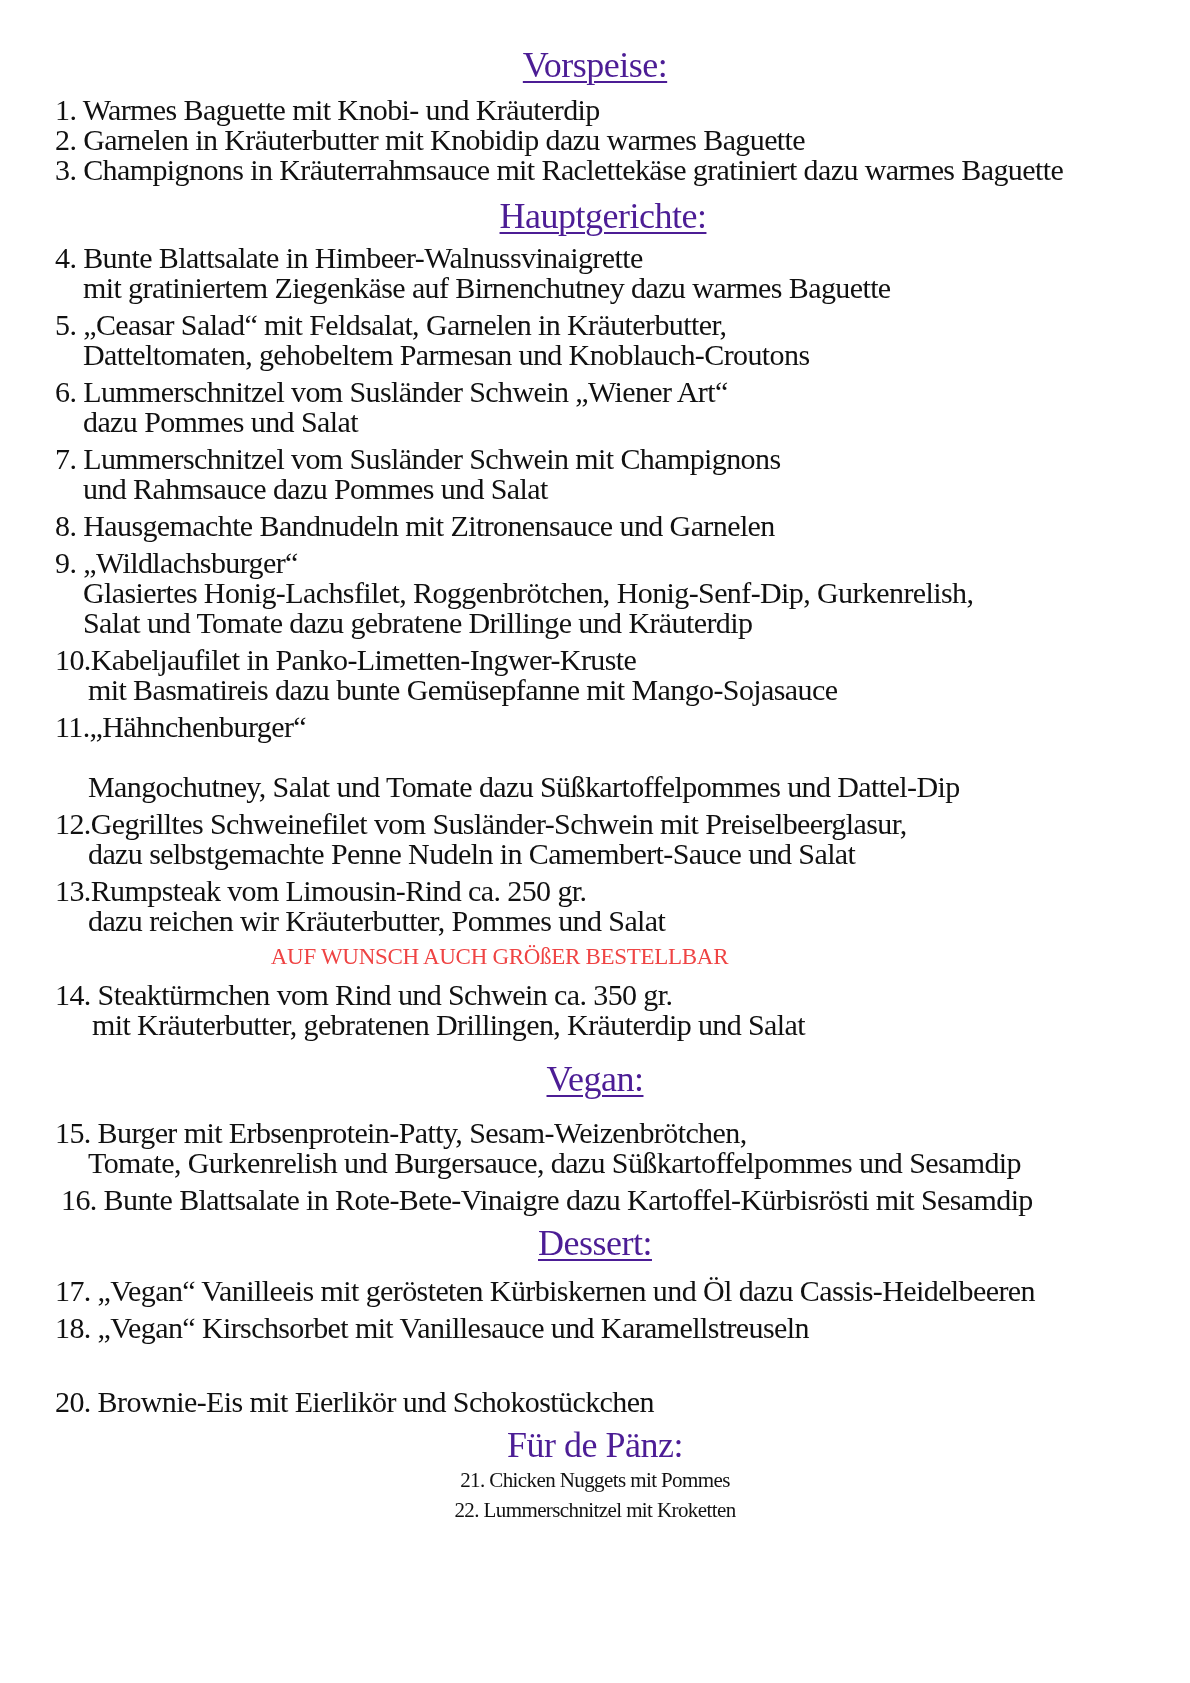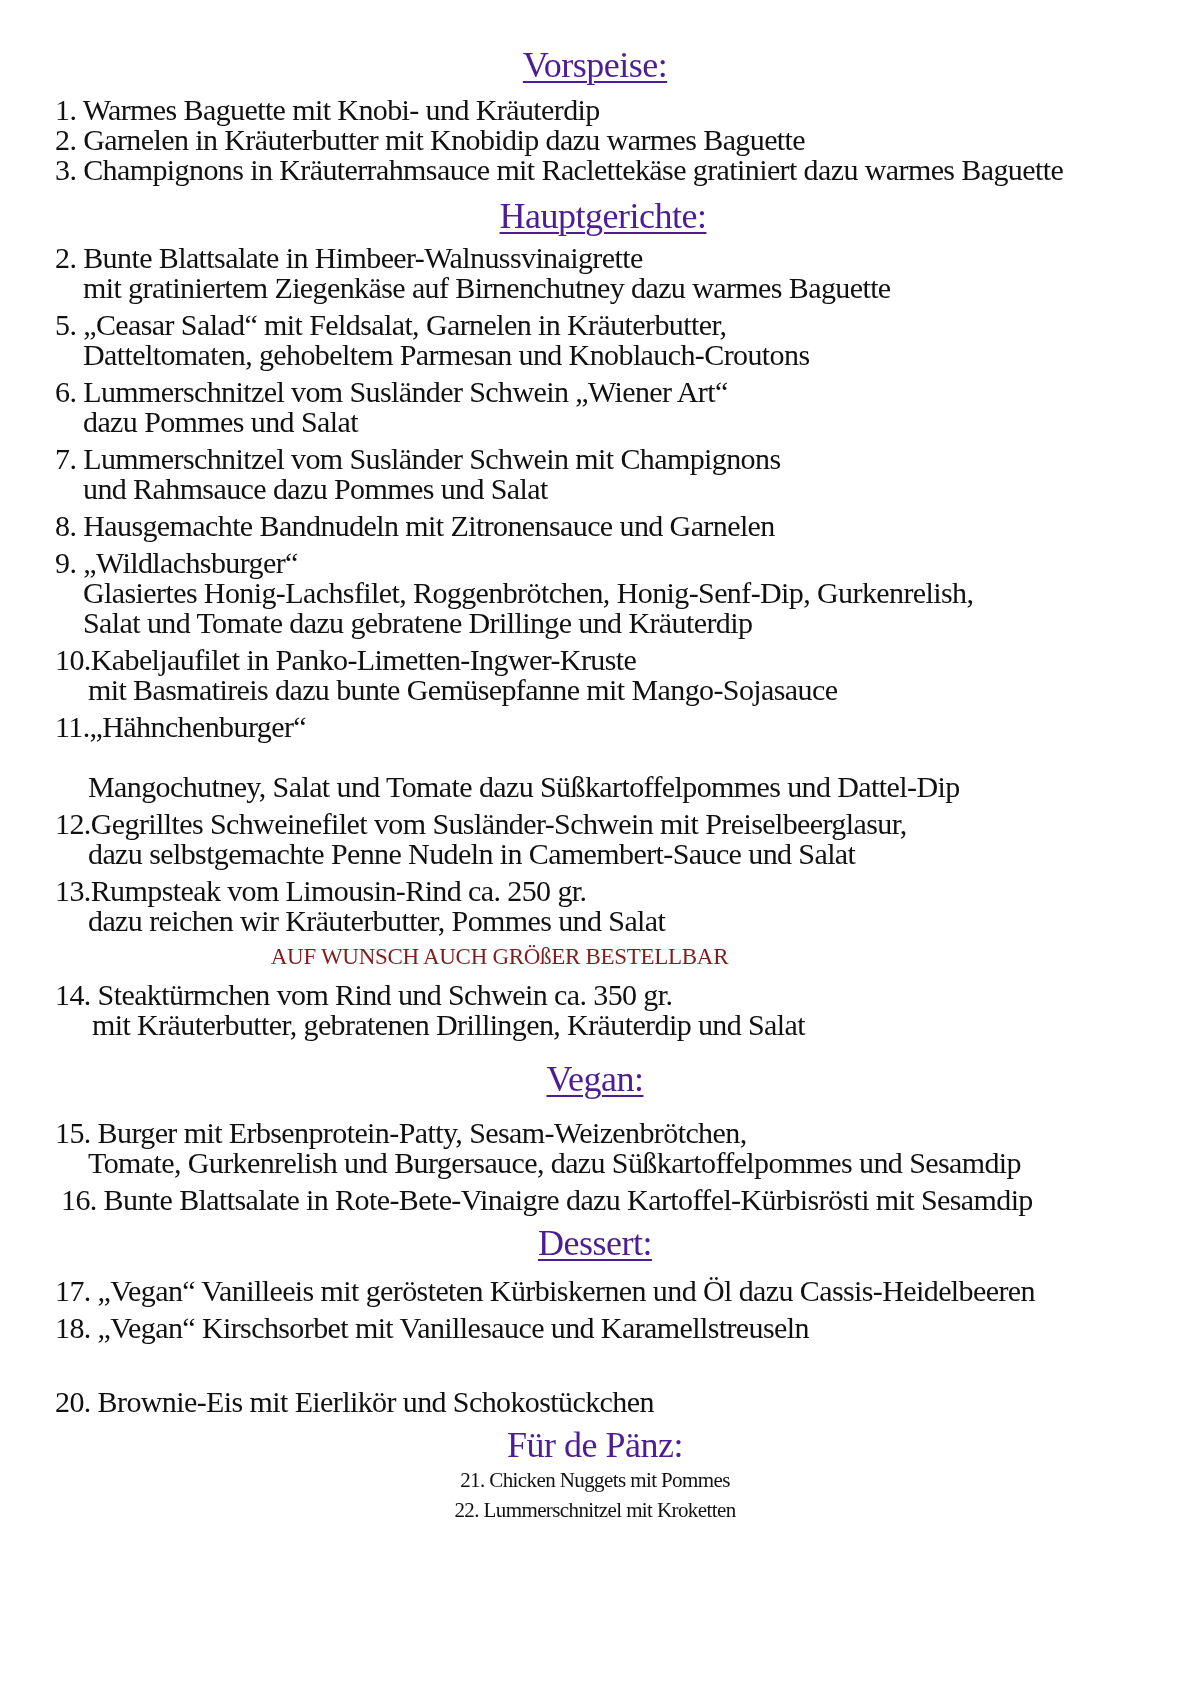--- a/index.html
+++ b/index.html
@@ -15,39 +15,39 @@
       text-decoration-thickness: 2px; text-underline-offset: 4px;
       letter-spacing: -0.5px;
     }
     .heading.plain { text-decoration: none; }
     .line {
       position: absolute; font-size: 30px; white-space: nowrap; letter-spacing: -0.6px;
       line-height: 30px;
     }
     .note {
       position: absolute; left: 0; width: 999px; text-align: center;
-      color: #7f1d1d; font-size: 23px; letter-spacing: -0.3px;
+      color: #ef4444; font-size: 23px; letter-spacing: -0.3px;
     }
     .center-line {
       position: absolute; left: 0; width: 1190px; text-align: center;
       font-size: 21px; letter-spacing: -0.6px;
     }
   </style>
 </head>
 <body>
 
 <div class="page">
 
   <div class="heading" style="top:44px;">Vorspeise:</div>
   <div class="line" style="left:55px; top:95px;">1. Warmes Baguette mit Knobi- und Kräuterdip</div>
   <div class="line" style="left:55px; top:125px;">2. Garnelen in Kräuterbutter mit Knobidip dazu warmes Baguette</div>
   <div class="line" style="left:55px; top:155px;">3. Champignons in Kräuterrahmsauce mit Raclettekäse gratiniert dazu warmes Baguette</div>
 
   <div class="heading" style="top:195px;padding-left:8px;">Hauptgerichte:</div>
-  <div class="line" style="left:55px; top:243px;">2. Bunte Blattsalate in Himbeer-Walnussvinaigrette</div>
+  <div class="line" style="left:55px; top:243px;">4. Bunte Blattsalate in Himbeer-Walnussvinaigrette</div>
   <div class="line" style="left:83px; top:273px;">mit gratiniertem Ziegenkäse auf Birnenchutney dazu warmes Baguette</div>
 
   <div class="line" style="left:55px; top:310px;">5. „Ceasar Salad“ mit Feldsalat, Garnelen in Kräuterbutter,</div>
   <div class="line" style="left:83px; top:340px;">Datteltomaten, gehobeltem Parmesan und Knoblauch-Croutons</div>
 
   <div class="line" style="left:55px; top:377px;">6. Lummerschnitzel vom Susländer Schwein „Wiener Art“</div>
   <div class="line" style="left:83px; top:407px;">dazu Pommes und Salat</div>
 
   <div class="line" style="left:55px; top:444px;">7. Lummerschnitzel vom Susländer Schwein mit Champignons</div>
   <div class="line" style="left:83px; top:474px;">und Rahmsauce dazu Pommes und Salat</div>

